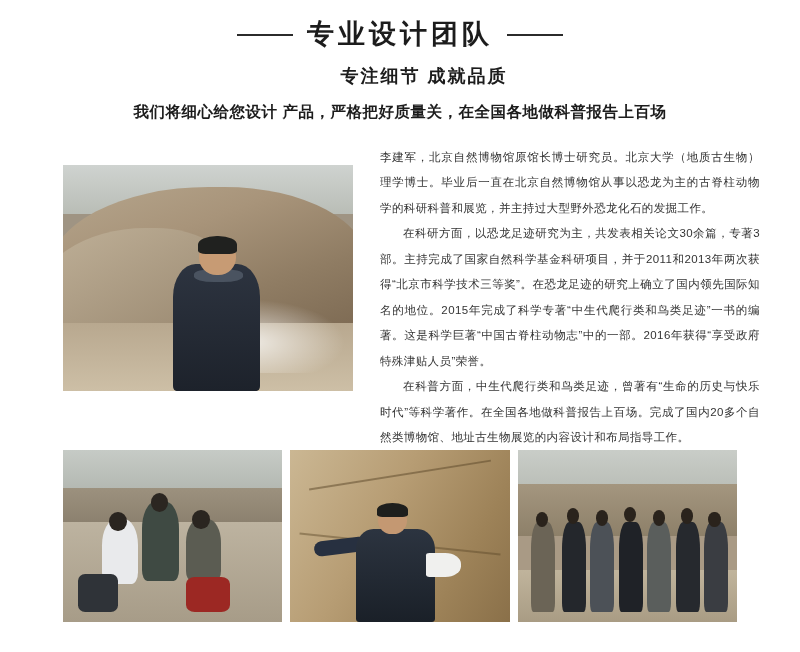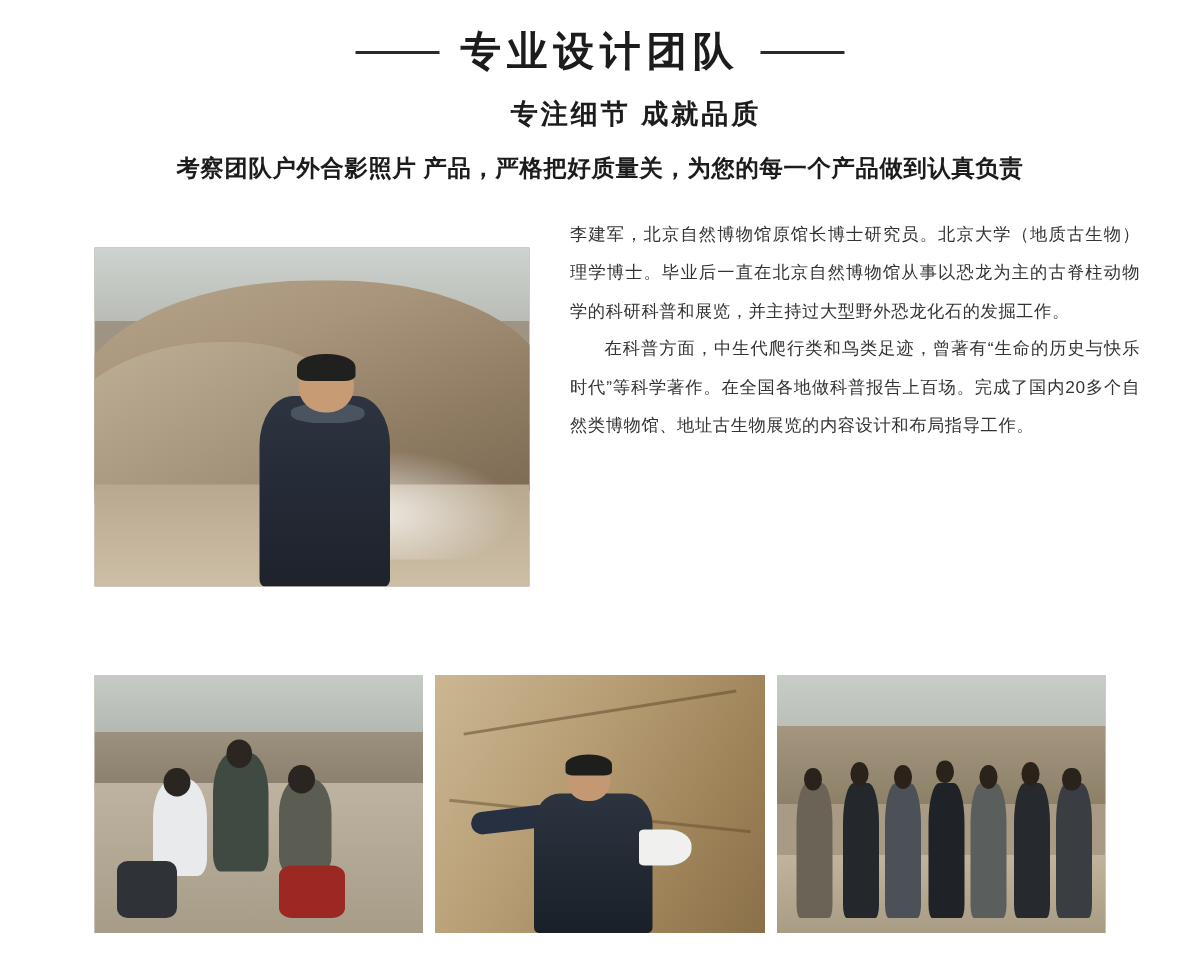--- a/index.html
+++ b/index.html
@@ -197,21 +197,21 @@
 
 <div class="page">
 
   <div class="header">
     <div class="title-row">
       <span class="title-rule"></span>
       <span class="main-title">专业设计团队</span>
       <span class="title-rule"></span>
     </div>
     <div class="sub-title">专注细节 成就品质</div>
-    <div class="lead-text">考察团队户外合影照片 产品，严格把好质量关，为您的每一个产品做到认真负责</div>
+    <div class="lead-text">我们将细心给您设计 产品，严格把好质量关，在全国各地做科普报告上百场</div>
   </div>
 
   <div class="content">
 
     <div class="portrait">
       <div class="ph">
         <div class="p-sky"></div>
         <div class="p-hill"></div>
         <div class="p-hill2"></div>
         <div class="p-ground"></div>
@@ -219,20 +219,21 @@
         <div class="p-body"></div>
         <div class="p-collar"></div>
         <div class="p-head"></div>
         <div class="p-hair"></div>
       </div>
       <span class="sr">专家野外考察人像照片</span>
     </div>
 
     <div class="bio">
       <p>李建军，北京自然博物馆原馆长博士研究员。北京大学（地质古生物）理学博士。毕业后一直在北京自然博物馆从事以恐龙为主的古脊柱动物学的科研科普和展览，并主持过大型野外恐龙化石的发掘工作。</p>
+      <p class="indent">在科研方面，以恐龙足迹研究为主，共发表相关论文30余篇，专著3部。主持完成了国家自然科学基金科研项目，并于2011和2013年两次获得“北京市科学技术三等奖”。在恐龙足迹的研究上确立了国内领先国际知名的地位。2015年完成了科学专著“中生代爬行类和鸟类足迹”一书的编著。这是科学巨著“中国古脊柱动物志”中的一部。2016年获得“享受政府特殊津贴人员”荣誉。</p>
       <p class="indent">在科普方面，中生代爬行类和鸟类足迹，曾著有“生命的历史与快乐时代”等科学著作。在全国各地做科普报告上百场。完成了国内20多个自然类博物馆、地址古生物展览的内容设计和布局指导工作。</p>
     </div>
   </div>
 
   <div class="gallery">
 
     <div class="shot">
       <div class="ph">
         <div class="g1-sky"></div>
         <div class="g1-ridge"></div>

